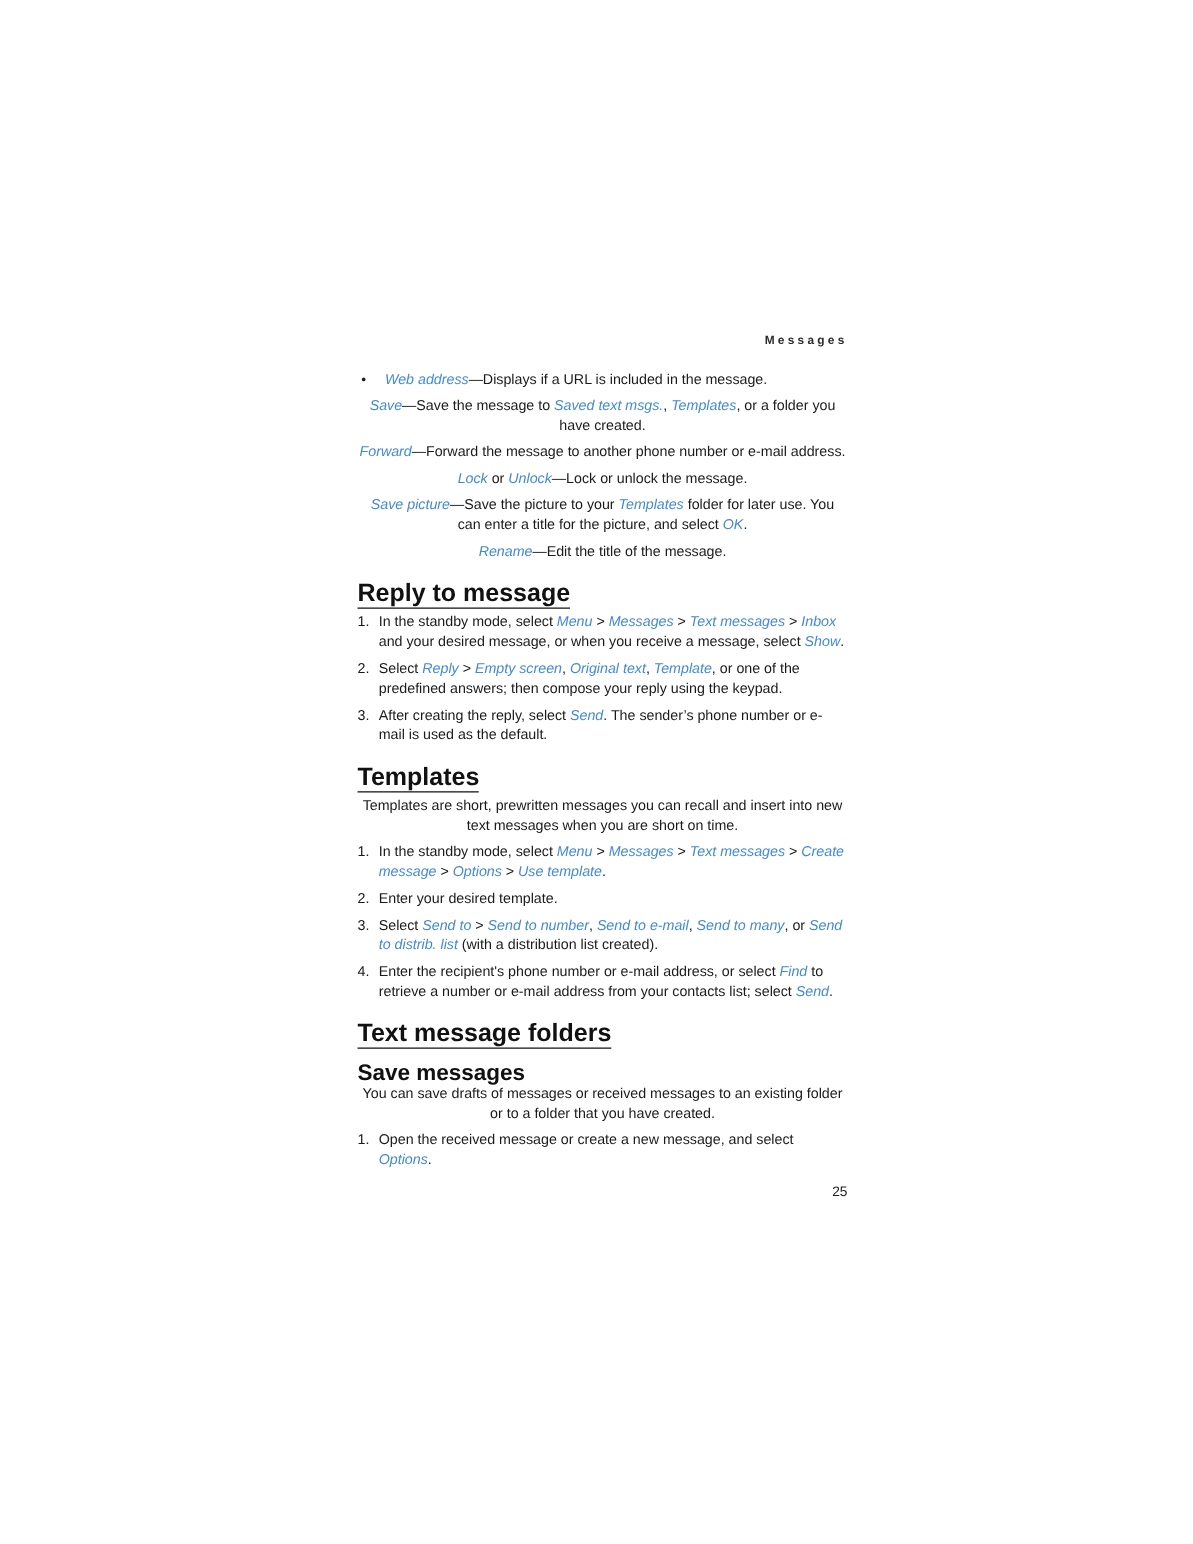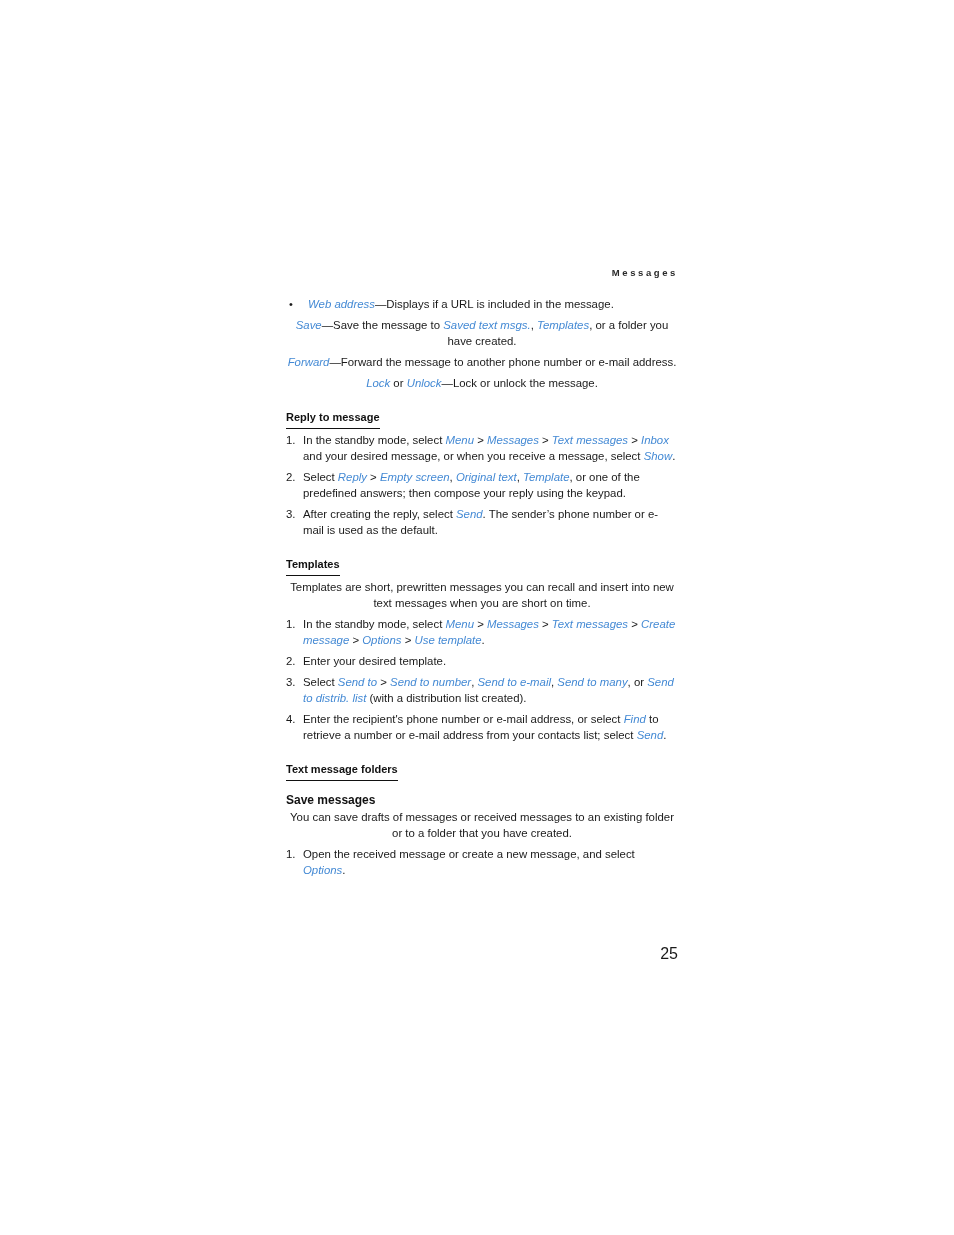--- a/index.html
+++ b/index.html
@@ -55,31 +55,31 @@
   .bullet-item .dot {
     position: absolute;
     left: 3px;
     top: 0;
     font-size: 11px;
     line-height: 15.8px;
   }
 
   
   h2.head1 {
-    font-size: 11px;
+    font-size: 20px;
     font-weight: bold;
     color: #111111;
     margin: 16px 0 4px 0;
     padding: 0 0 2px 0;
     line-height: 18px;
     display: table;
     border-bottom: 1.4px solid #111111;
   }
   h3.head2 {
-    font-size: 12px;
+    font-size: 18px;
     font-weight: bold;
     color: #111111;
     margin: 11px 0 2px 0;
     line-height: 16px;
     display: block;
   }
 
   
   ol.steps {
     list-style: none;
@@ -110,37 +110,39 @@
     font-style: italic;
     color: #4389d4;
   }
 
   .folio {
     position: absolute;
     left: 286px;
     top: 947px;
     width: 392px;
     text-align: right;
-    font-size: 16px;
+    font-size: 11px;
     color: #1a1a1a;
     line-height: 14px;
   }
 </style>
 </head>
 <body>
 
 <div class="page">
 
   <div class="running-head">Messages</div>
 
   <div id="intro-block">
       <div class="bullet-item"><span class="dot">•</span><span class="ui">Web address</span><span>—Displays if a URL is included in the message.</span></div>
       <div class="para"><span class="ui">Save</span><span>—Save the message to </span><span class="ui">Saved text msgs.</span><span>, </span><span class="ui">Templates</span><span>, or a folder you have created.</span></div>
       <div class="para"><span class="ui">Forward</span><span>—Forward the message to another phone number or e-mail address.</span></div>
       <div class="para"><span class="ui">Lock</span><span> or </span><span class="ui">Unlock</span><span>—Lock or unlock the message.</span></div>
+      <div class="para"><span class="ui">Save picture</span><span>—Save the picture to your </span><span class="ui">Templates</span><span> folder for later use. You can enter a title for the picture, and select </span><span class="ui">OK</span><span>.</span></div>
+      <div class="para"><span class="ui">Rename</span><span>—Edit the title of the message.</span></div>
     </div>
 
   <div id="sections-container">
       <div>
         <h2 class="head1">Reply to message</h2>
         <ol class="steps">
           <li><span class="num">1.</span><span><span>In the standby mode, select </span><span class="ui">Menu</span><span> &gt; </span><span class="ui">Messages</span><span> &gt; </span><span class="ui">Text messages</span><span> &gt; </span><span class="ui">Inbox</span><span> and your desired message, or when you receive a message, select </span><span class="ui">Show</span><span>.</span></span></li>
           <li><span class="num">2.</span><span><span>Select </span><span class="ui">Reply</span><span> &gt; </span><span class="ui">Empty screen</span><span>, </span><span class="ui">Original text</span><span>, </span><span class="ui">Template</span><span>, or one of the predefined answers; then compose your reply using the keypad.</span></span></li>
           <li><span class="num">3.</span><span><span>After creating the reply, select </span><span class="ui">Send</span><span>. The sender’s phone number or e-mail is used as the default.</span></span></li>
         </ol>

